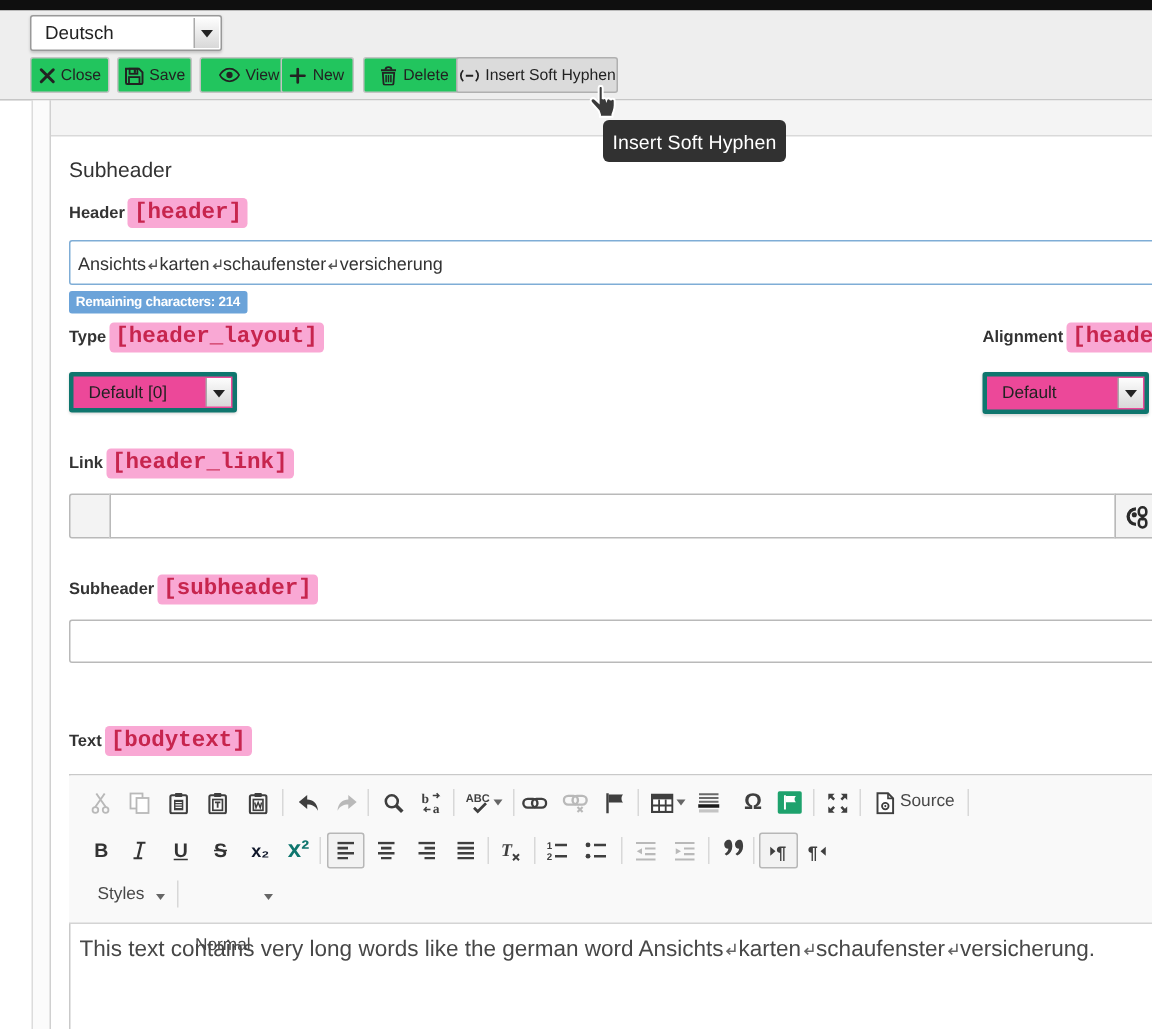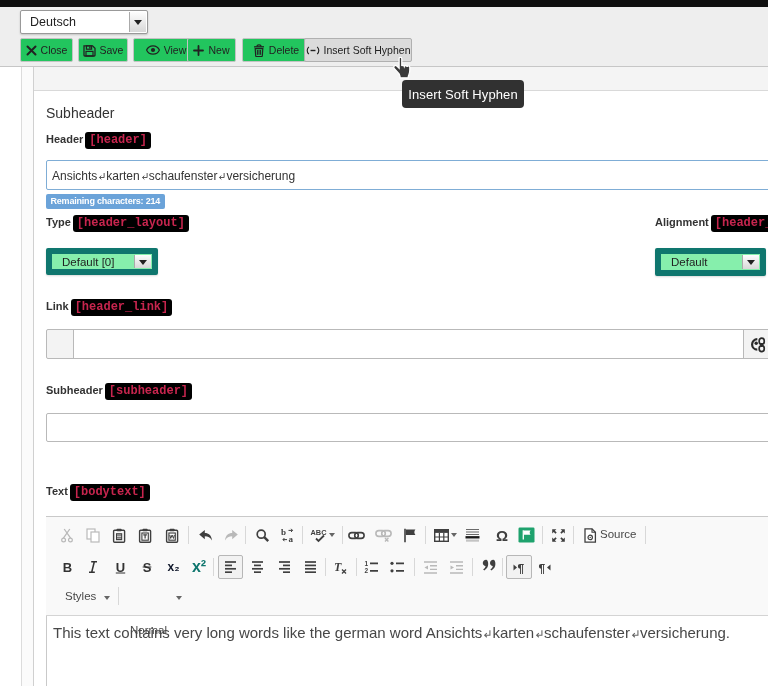--- a/index.html
+++ b/index.html
@@ -26,26 +26,26 @@
 
 
 #v1 { left:21px; top:67px; width:1px; height:619px; background:#dcdcdc; }
 #strip { left:22px; top:67px; width:11px; height:619px; background:#fbfbfb; }
 #v2 { left:33px; top:67px; width:1px; height:619px; background:#d0d0d0; }
 #graytop { left:34px; top:67px; width:734px; height:23px; background:#f4f4f4; }
 #hline { left:34px; top:90px; width:734px; height:1px; background:#d9d9d9; }
 
 
 .label { font-size:11px; font-weight:bold; color:#333; white-space:nowrap; }
-.code { font-family:"Liberation Mono", monospace; font-weight:bold; font-size:12px; color:#c7254e; background:#000000; padding:1px 4px 2px; border-radius:3px; margin-left:2px; }
+.code { font-family:"Liberation Mono", monospace; font-weight:bold; font-size:15px; color:#c7254e; background:#f9a8d4; padding:1px 4px 2px; border-radius:3px; margin-left:2px; }
 .input { background:#fff; border:1px solid #b9b9b9; border-radius:2px; }
 .itext { font-size:12px; color:#333; }
 
 
-.fsel { background:#86efac; border:6px solid #0f766e; border-radius:2px; box-shadow:0 1px 2px rgba(0,0,0,0.15); }
+.fsel { background:#ec4899; border:3px solid #0f766e; border-radius:2px; box-shadow:0 1px 2px rgba(0,0,0,0.15); }
 .fsel .txt { position:absolute; left:10px; top:50%; transform:translateY(-50%); font-size:11.5px; color:#222; }
 .fsel .arr { position:absolute; right:1px; top:1px; bottom:1px; width:17px; background:linear-gradient(#fdfdfd,#d8d8d8); border-left:1px solid #aaa; }
 .fsel .arr:after { content:""; position:absolute; left:50%; top:50%; margin-left:-4px; margin-top:-2px; border-left:4px solid transparent; border-right:4px solid transparent; border-top:5px solid #222; }
 
 
 #rte { left:46px; top:516px; width:744px; height:200px; border:1px solid #c9c9c9; background:#fff; }
 #rtebar { left:46px; top:517px; width:743px; height:99px; background:#f9f9f9; border-bottom:1px solid #d4d4d4; }
 .vsep { position:absolute; width:1px; height:18px; background:#d8d8d8; }
 .ic { position:absolute; }
 .tbtxt { position:absolute; font-size:11.5px; color:#484848; white-space:nowrap; }

